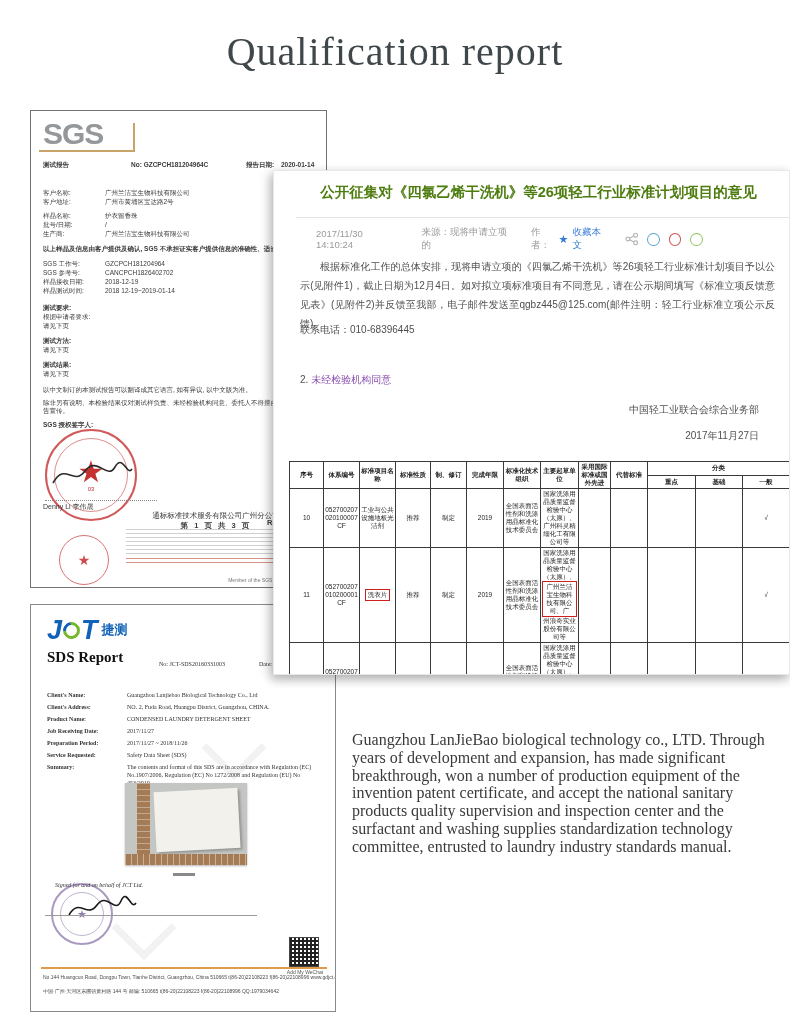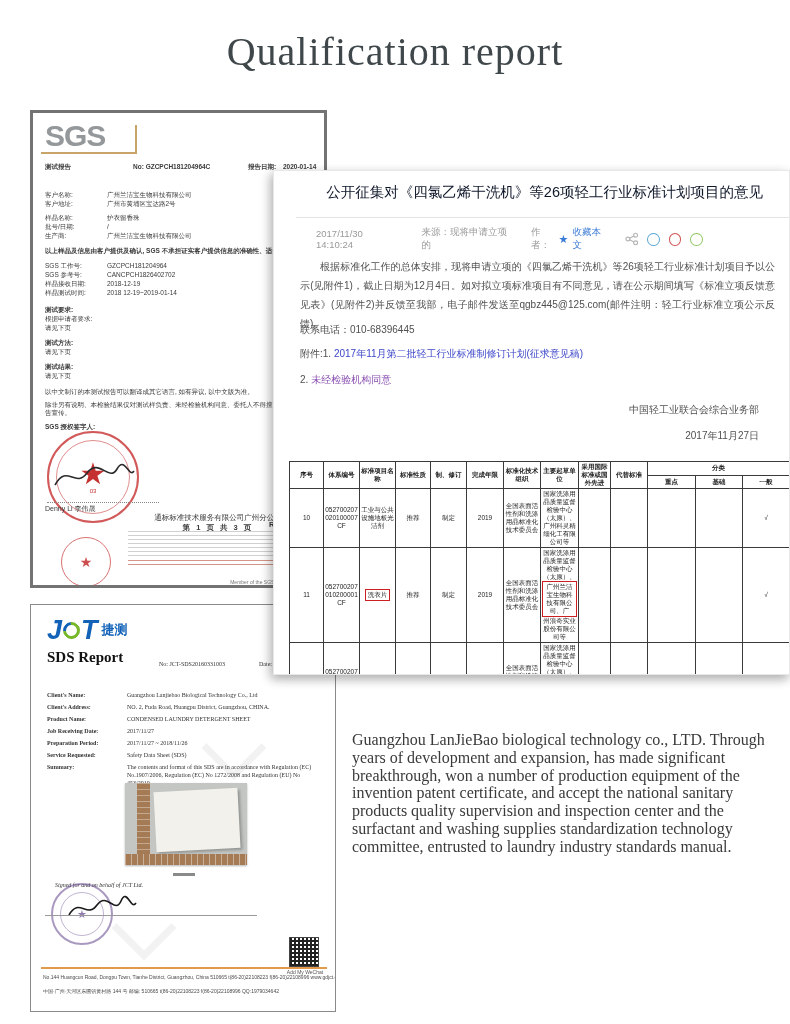--- a/index.html
+++ b/index.html
@@ -10,21 +10,21 @@
     font-family:"Liberation Sans", sans-serif; color:#333;
   }
   
   .page-title {
     position:absolute; left:0; top:28px; width:100%;
     text-align:center; font-family:"Liberation Serif", serif;
     font-size:40px; font-weight:500; color:#3f474b; letter-spacing:1px;
   }
   
   .doc { position:absolute; background:#fff; overflow:hidden; }
-  #sgs-doc  { left:30px;  top:110px; width:297px; height:478px; border:3px solid #737373; z-index:1; }
+  #sgs-doc  { left:30px;  top:110px; width:297px; height:478px; border:1px solid #737373; z-index:1; }
   #jct-doc  { left:30px;  top:604px; width:306px; height:408px; border:1px solid #8a8a8a; z-index:1; }
   #notice-doc {
     left:273px; top:170px; width:517px; height:505px; z-index:2;
     border:1px solid #e8e8e8; box-shadow:-4px 4px 10px rgba(0,0,0,.18), 0 4px 10px rgba(0,0,0,.18);
   }
   .abs { position:absolute; }
   
   .sgs-logo { left:12px; top:6px; font-size:30px; font-weight:800; letter-spacing:-1px; color:#94989a; }
   .sgs-uline { left:8px; top:39px; width:96px; height:2px; background:#c9a468; }
   .sgs-vline { left:102px; top:12px; width:2px; height:27px; background:#c9a468; }
@@ -38,21 +38,21 @@
     display:flex; align-items:center; justify-content:center; color:#c53030;
   }
   .stamp-inner { position:absolute; inset:7px; border-radius:50%; border:1px solid rgba(197,48,48,.55); }
   .fineprint {
     background:repeating-linear-gradient(#c4c4c4 0 1px, transparent 1px 4px);
     opacity:.8;
   }
   .fineprint-red { background:repeating-linear-gradient(#d08a7a 0 1px, transparent 1px 4px); opacity:.9; }
   .dotline { border-top:1px dotted #888; }
   
-  .notice-title { left:40px; right:26px; top:12px; text-align:right; font-size:14.5px; font-weight:normal; color:#0f172a; }
+  .notice-title { left:40px; right:26px; top:12px; text-align:center; font-size:14.5px; font-weight:bold; color:#4d7c0f; }
   .notice-divider { left:22px; right:0; top:46px; height:1px; background:#e4e4e4; }
   .notice-meta { left:42px; right:86px; top:55px; display:flex; align-items:center; font-size:9.5px; color:#9a9a9a; }
   .meta-fav { color:#3a7bd5; margin-left:auto; display:flex; align-items:center; gap:4px; cursor:pointer; }
   .share-ring { width:13px; height:13px; border-radius:50%; display:inline-block; margin-left:9px; }
   .notice-body { left:26px; right:14px; top:86px; font-size:10px; color:#4f4f4f; line-height:19px; text-indent:2em; text-align:justify; }
   .notice-line { left:26px; font-size:10px; color:#4f4f4f; }
   .link-blue   { color:#3c46c8; text-decoration:none; }
   .link-purple { color:#8a4fb0; text-decoration:none; }
   .notice-right { right:30px; font-size:10px; color:#4f4f4f; text-align:right; }
   .table-title { left:0; right:14px; top:276px; text-align:center; font-size:10.5px; font-weight:bold; color:#2d2d2d; }
@@ -229,23 +229,20 @@
         <path d="M4.8 6.2 L9.2 3.8 M4.8 7.8 L9.2 10.2" stroke="#b5b5b5" stroke-width="1.2"></path>
       </svg>
       <span class="share-ring" style="border:1.5px solid #58a7d6;"></span>
       <span class="share-ring" style="border:1.5px solid #d05555;"></span>
       <span class="share-ring" style="border:1.5px solid #8fc763;"></span>
     </div>
 
     <div class="abs notice-body">根据标准化工作的总体安排，现将申请立项的《四氯乙烯干洗机》等26项轻工行业标准计划项目予以公示(见附件1)，截止日期为12月4日。如对拟立项标准项目有不同意见，请在公示期间填写《标准立项反馈意见表》(见附件2)并反馈至我部，电子邮件发送至qgbz445@125.com(邮件注明：轻工行业标准立项公示反馈)。</div>
     <div class="abs notice-line" style="top:152px;">联系电话：010-68396445</div>
 
-    <div class="abs notice-line" style="top:176px;">
-      <span>附件:1. </span><a href="#" class="link-blue">2017年11月第二批轻工行业标准制修订计划(征求意见稿)</a>
-    </div>
     <div class="abs notice-line" style="top:202px;">
       <span>2. </span><a href="#" class="link-purple">未经检验机构同意</a>
     </div>
 
     <div class="abs notice-right" style="top:232px;">中国轻工业联合会综合业务部</div>
     <div class="abs notice-right" style="top:258px;">2017年11月27日</div>
 
 
     <table class="std">
       <colgroup>

